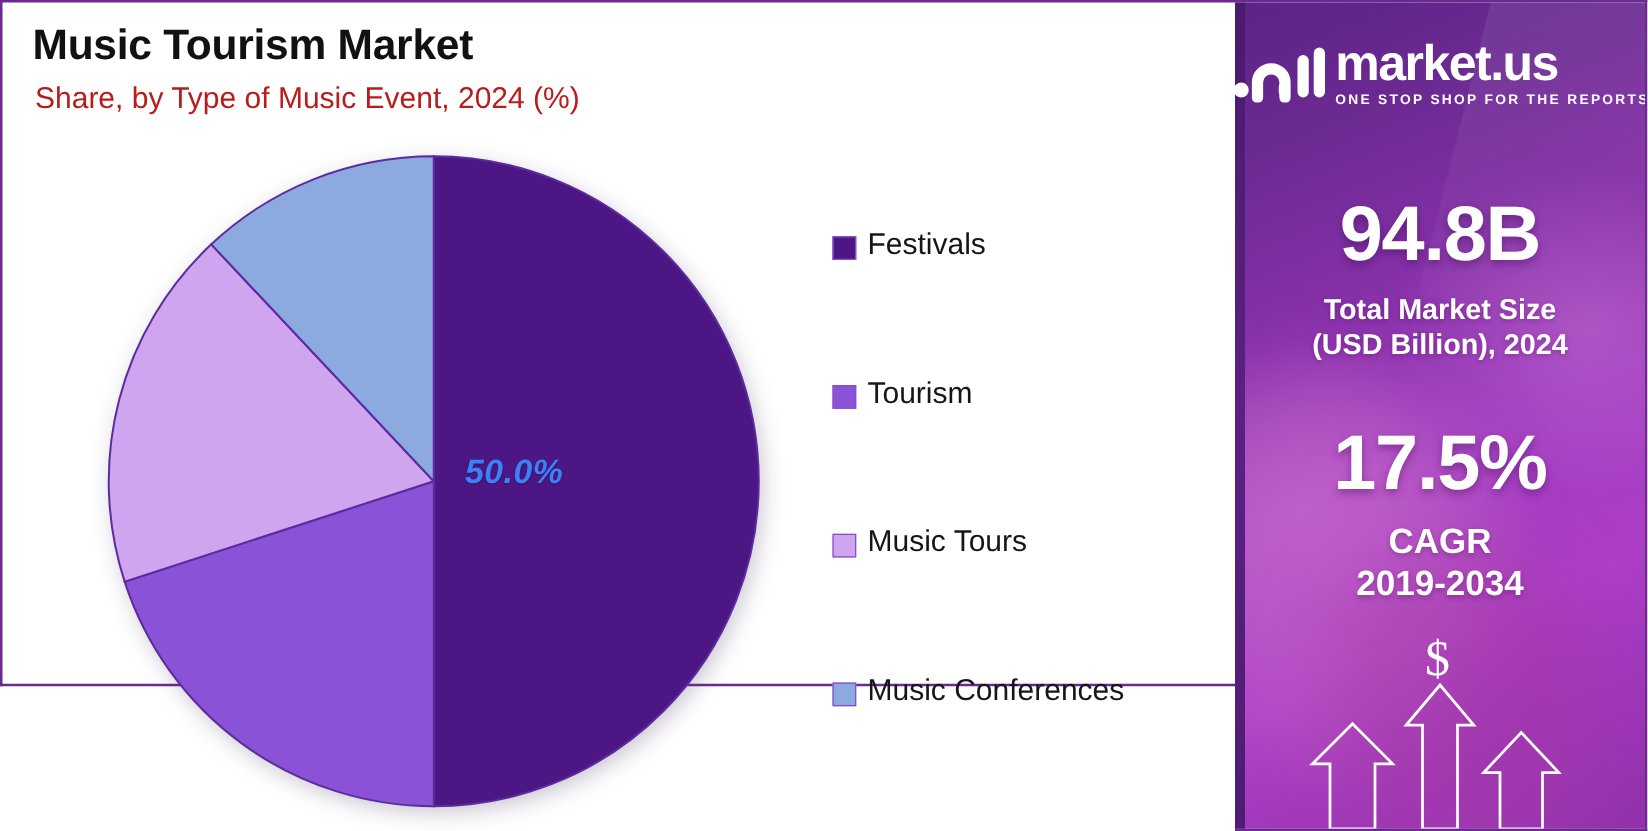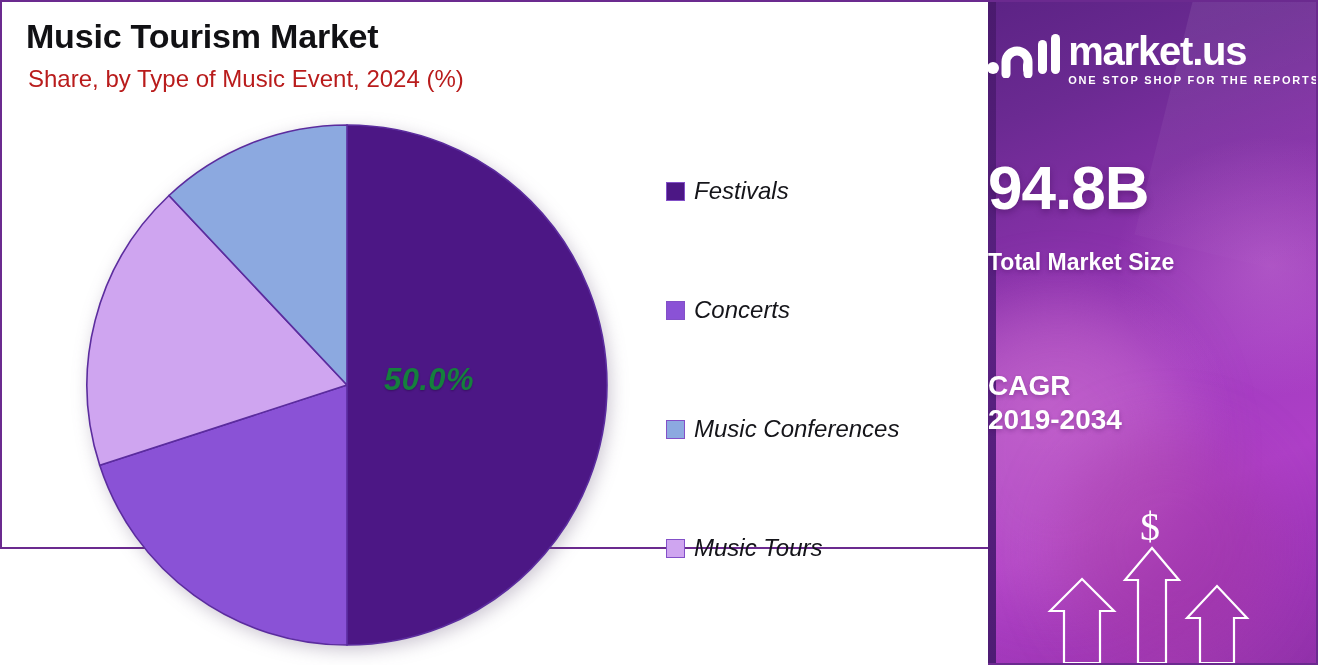--- a/index.html
+++ b/index.html
@@ -42,37 +42,36 @@
   }
   .pie-shadow {
     position: absolute; left: 6px; top: 8px;
     width: 520px; height: 520px; border-radius: 50%;
     background: rgba(80,60,100,0.30);
     filter: blur(9px);
   }
   .pie-svg { position: absolute; left: 0; top: 0; }
   .pie-label {
     position: absolute;
-    left: 300px; top: 240px;
-    font-size: 31px; font-weight: bold; font-style: italic;
-    color: #15803d; letter-spacing: 0.4px;
+    left: 288px; top: 240px;
+    font-size: 27px; font-weight: bold; font-style: italic;
+    color: #3b82f6; letter-spacing: 0.4px;
     text-shadow: 0 1px 2px rgba(0,0,0,0.28);
     white-space: nowrap;
   }
 
   
   .legend {
     position: absolute; left: 664px; top: 172px;
     width: 310px;
   }
   .legend-item {
-    display: flex; align-items: center;
+    display: flex; align-items: flex-end;
     height: 34px;
     margin-bottom: 85px;
-    font-style: italic;
   }
   .legend-item:last-child { margin-bottom: 0; }
   .legend-swatch {
     width: 19px; height: 19px;
     border: 1.5px solid #8350c8;
     flex: 0 0 auto;
     margin-right: 9px;
   }
   .legend-label {
     font-size: 24px; color: #15151a;
@@ -111,45 +110,45 @@
   .panel-streak {
     position: absolute; left: 180px; top: -40px;
     width: 190px; height: 300px;
     background: linear-gradient(150deg, rgba(255,255,255,0.09), rgba(255,255,255,0));
     transform: rotate(14deg);
   }
 
   
   .logo-row {
     position: absolute; left: 0; top: 30px; width: 100%;
-    display: flex; align-items: flex-start; justify-content: center;
+    display: flex; align-items: center; justify-content: center;
   }
   .logo-mark { width: 76px; height: 46px; flex: 0 0 auto; margin-right: 8px; }
   .logo-text-group { display: flex; flex-direction: column; }
   .logo-word {
     font-size: 40px; font-weight: bold; color: #ffffff;
     letter-spacing: -1.2px; line-height: 0.95;
   }
   .logo-tagline {
     font-size: 11px; font-weight: bold; color: #ffffff;
     letter-spacing: 1.85px; margin-top: 4px; white-space: nowrap;
   }
 
   
-  .stat-block { position: absolute; width: 100%; text-align: left; }
+  .stat-block { position: absolute; width: 100%; text-align: center; }
   .stat-size  { top: 155px; }
   .stat-cagr  { top: 338px; }
   .stat-value {
     font-size: 62px; font-weight: bold; color: #ffffff;
     letter-spacing: -1px; line-height: 1;
     text-shadow: 0 3px 7px rgba(60,10,80,0.42);
   }
   .stat-label {
     font-size: 23px; font-weight: bold; color: #ffffff;
-    line-height: 1.22; margin-top: 29px;
+    line-height: 1.22; margin-top: 14px;
     text-shadow: 0 2px 4px rgba(60,10,80,0.30);
   }
   .stat-label-sm { font-size: 28px; }
 
   .arrows-art {
     position: absolute; left: 50%; bottom: 0;
     transform: translateX(-50%);
     width: 240px; height: 165px;
   }
 </style>
@@ -176,29 +175,29 @@
       <div class="pie-label">50.0%</div>
     </div>
 
     <div class="legend" id="legend">
         <div class="legend-item">
           <span class="legend-swatch" style="background: rgb(76, 23, 133);"></span>
           <span class="legend-label">Festivals</span>
         </div>
         <div class="legend-item">
           <span class="legend-swatch" style="background: rgb(138, 82, 214);"></span>
-          <span class="legend-label">Concerts</span>
+          <span class="legend-label">Tourism</span>
+        </div>
+        <div class="legend-item">
+          <span class="legend-swatch" style="background: rgb(207, 165, 240);"></span>
+          <span class="legend-label">Music Tours</span>
         </div>
         <div class="legend-item">
           <span class="legend-swatch" style="background: rgb(140, 169, 224);"></span>
           <span class="legend-label">Music Conferences</span>
-        </div>
-        <div class="legend-item">
-          <span class="legend-swatch" style="background: rgb(207, 165, 240);"></span>
-          <span class="legend-label">Music Tours</span>
         </div>
       </div>
   </div>
 
   <div class="stats-panel">
     <div class="panel-blob-a"></div>
     <div class="panel-blob-b"></div>
     <div class="panel-streak"></div>
     <div class="panel-edge"></div>
 
@@ -213,24 +212,26 @@
       <div class="logo-text-group">
         <div class="logo-word">market.us</div>
         <div class="logo-tagline">ONE STOP SHOP FOR THE REPORTS</div>
       </div>
     </div>
 
     <div class="stat-block stat-size">
       <div class="stat-value">94.8B</div>
       <div class="stat-label">
         <span>Total Market Size</span><br>
+        <span>(USD Billion), 2024</span>
       </div>
     </div>
 
     <div class="stat-block stat-cagr">
+      <div class="stat-value">17.5%</div>
       <div class="stat-label stat-label-sm">
         <span>CAGR</span><br>
         <span>2019-2034</span>
       </div>
     </div>
 
     <svg class="arrows-art" viewBox="0 0 240 165">
       <text x="118" y="42" font-family="Liberation Serif, serif" font-size="40" fill="#ffffff" text-anchor="middle">$</text>
       <path d="M93 82 L120 50 L147 82 L134 82 L134 165 L106 165 L106 82 Z" fill="none" stroke="#ffffff" stroke-width="2.2"></path>
       <path d="M18 113 L50 81 L82 113 L68 113 L68 165 L32 165 L32 113 Z" fill="none" stroke="#ffffff" stroke-width="2.2"></path>

